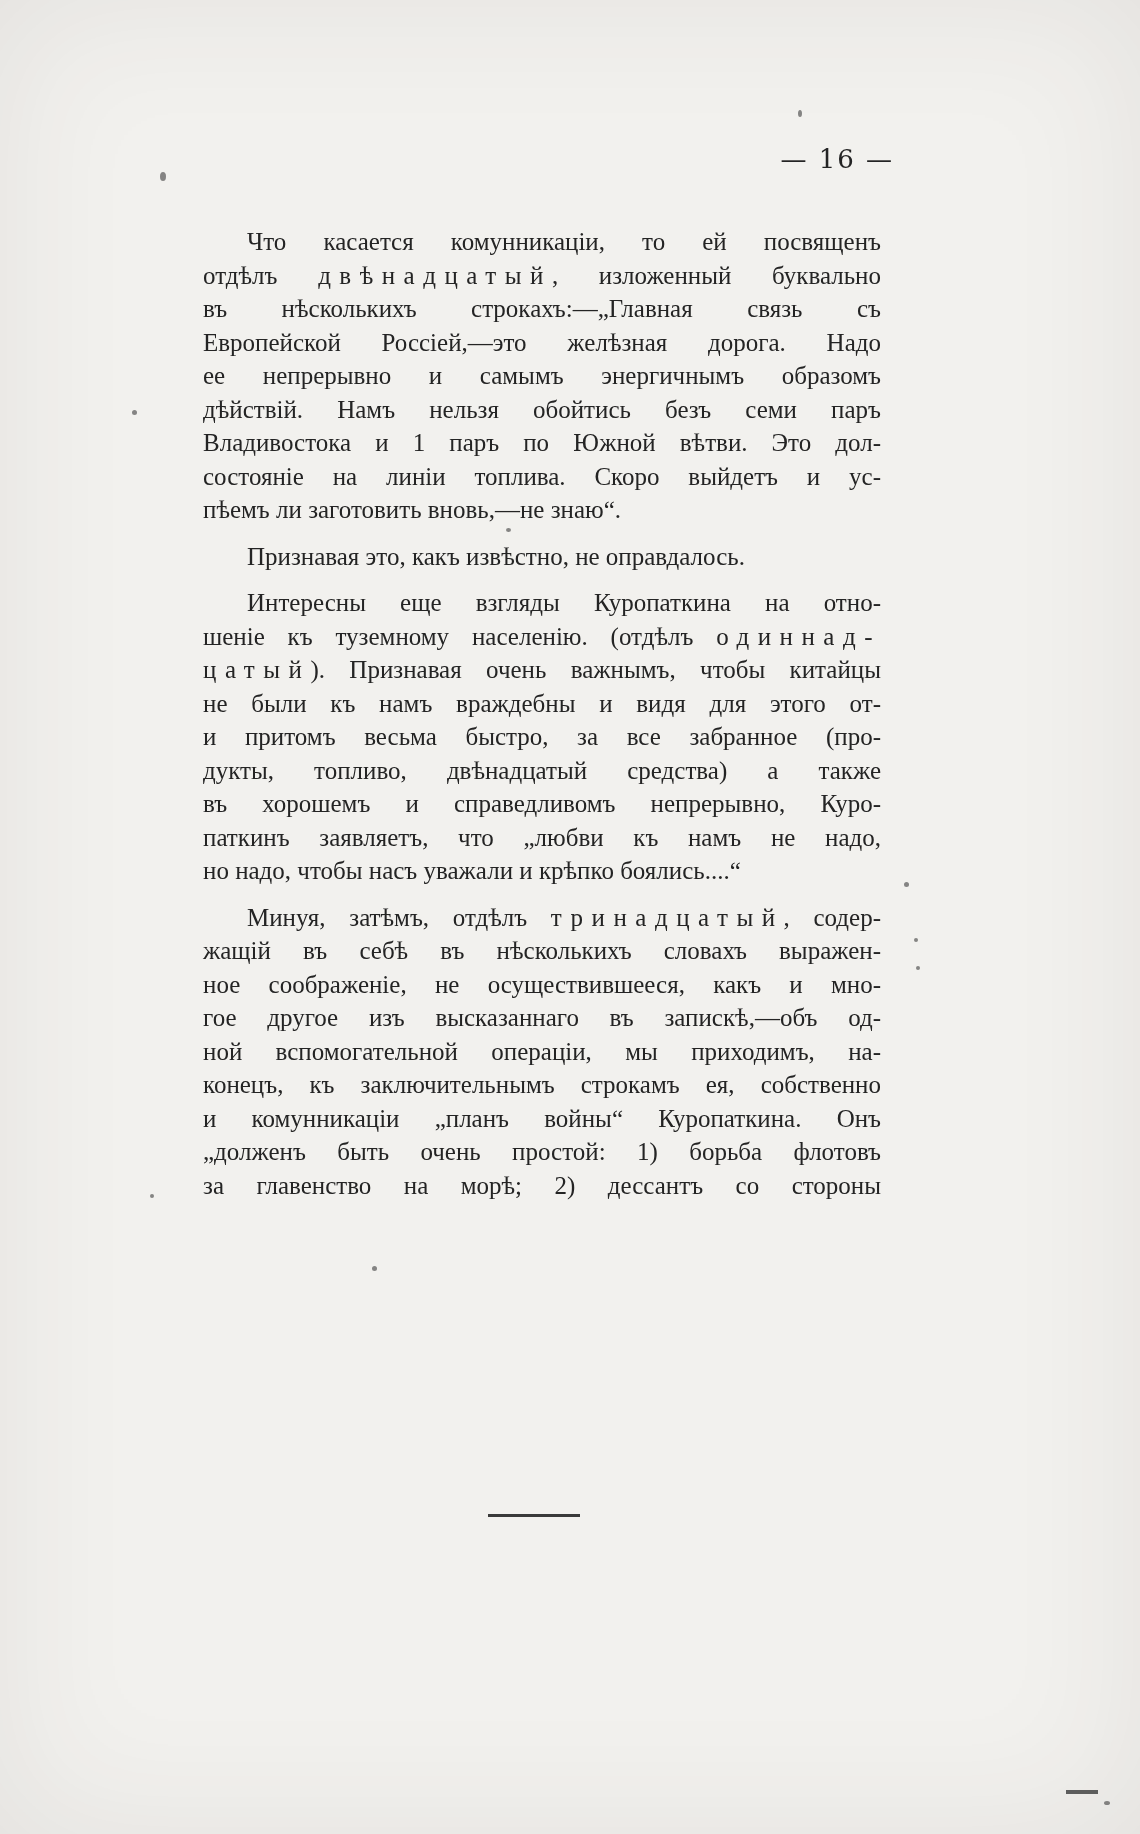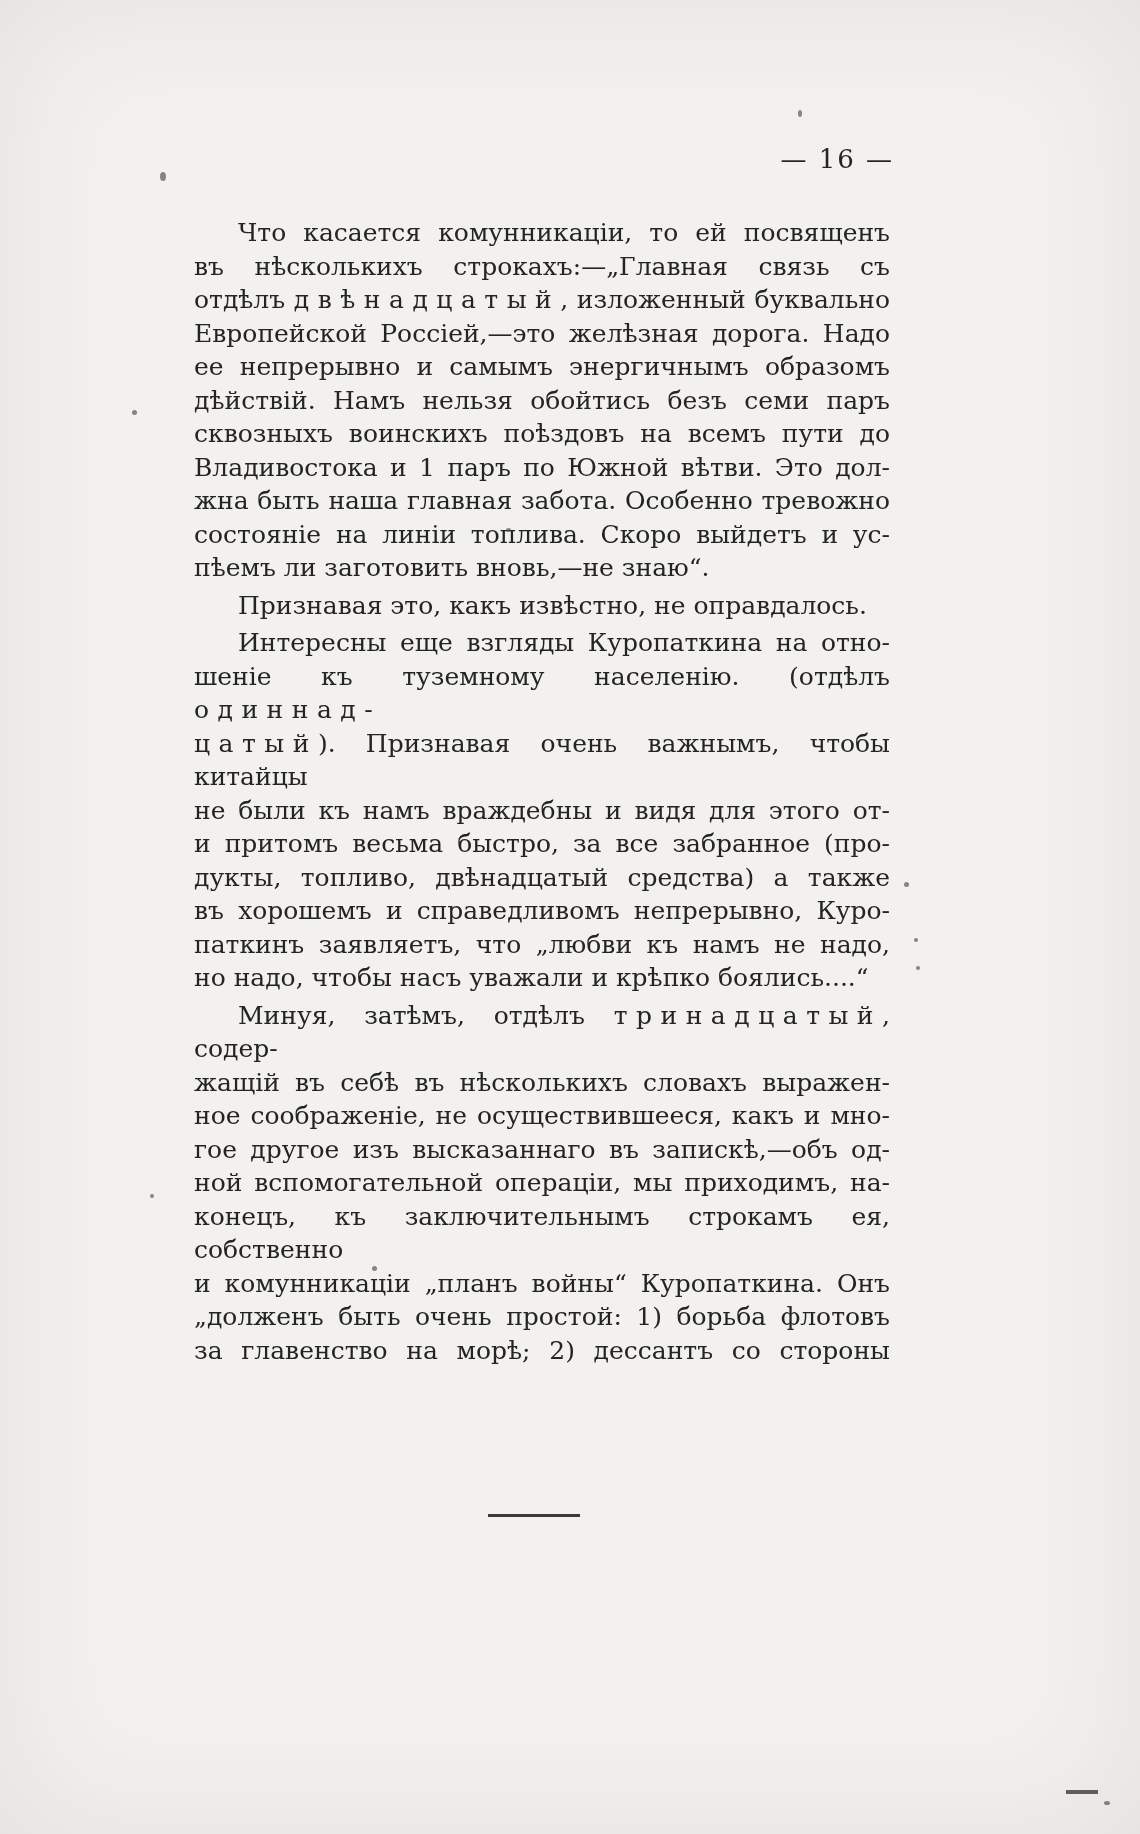--- a/index.html
+++ b/index.html
@@ -30,21 +30,21 @@
     letter-spacing: 2px;
   }
   .text-block {
     position: absolute;
     top: 212px;
     left: 190px;
     width: 704px;
     font-size: 25px;
     line-height: 33.5px;
   }
-  .paragraph { margin: 4px; }
+  .paragraph { margin: 13px; font-family: Liberation Serif, serif; }
   .line {
     text-align: justify;
     text-align-last: justify;
   }
   .line.last {
     text-align: justify;
     text-align-last: left;
   }
   .line.indent { text-indent: 44px; }
   .spaced { letter-spacing: 0.34em; }
@@ -71,28 +71,26 @@
 </head>
 <body>
 
 <div class="page">
 
   <div class="page-number">— 16 —</div>
 
   <div class="text-block">
       <div class="paragraph">
         <div class="line indent"><span>Что касается комунникаціи, то ей посвященъ</span></div>
+        <div class="line"><span>отдѣлъ </span><span class="spaced">двѣнадцатый</span><span>, изложенный буквально</span></div>
         <div class="line"><span>въ нѣсколькихъ строкахъ:—„Главная связь съ</span></div>
-        <div class="line"><span>отдѣлъ </span><span class="spaced">двѣнадцатый</span><span>, изложенный буквально</span></div>
         <div class="line"><span>Европейской Россіей,—это желѣзная дорога. Надо</span></div>
         <div class="line"><span>ее непрерывно и самымъ энергичнымъ образомъ</span></div>
         <div class="line"><span>дѣйствій. Намъ нельзя обойтись безъ семи паръ</span></div>
-        <div class="line"><span>сквозныхъ воинскихъ поѣздовъ на всемъ пути до</span></div>
         <div class="line"><span>Владивостока и 1 паръ по Южной вѣтви. Это дол-</span></div>
-        <div class="line"><span>жна быть наша главная забота. Особенно тревожно</span></div>
         <div class="line"><span>состояніе на линіи топлива. Скоро выйдетъ и ус-</span></div>
         <div class="line last"><span>пѣемъ ли заготовить вновь,—не знаю“.</span></div>
       </div>
       <div class="paragraph">
         <div class="line indent last"><span>Признавая это, какъ извѣстно, не оправдалось.</span></div>
       </div>
       <div class="paragraph">
         <div class="line indent"><span>Интересны еще взгляды Куропаткина на отно-</span></div>
         <div class="line"><span>шеніе къ туземному населенію. (отдѣлъ </span><span class="spaced">одиннад-</span></div>
         <div class="line"><span class="spaced">цатый</span><span>). Признавая очень важнымъ, чтобы китайцы</span></div>

